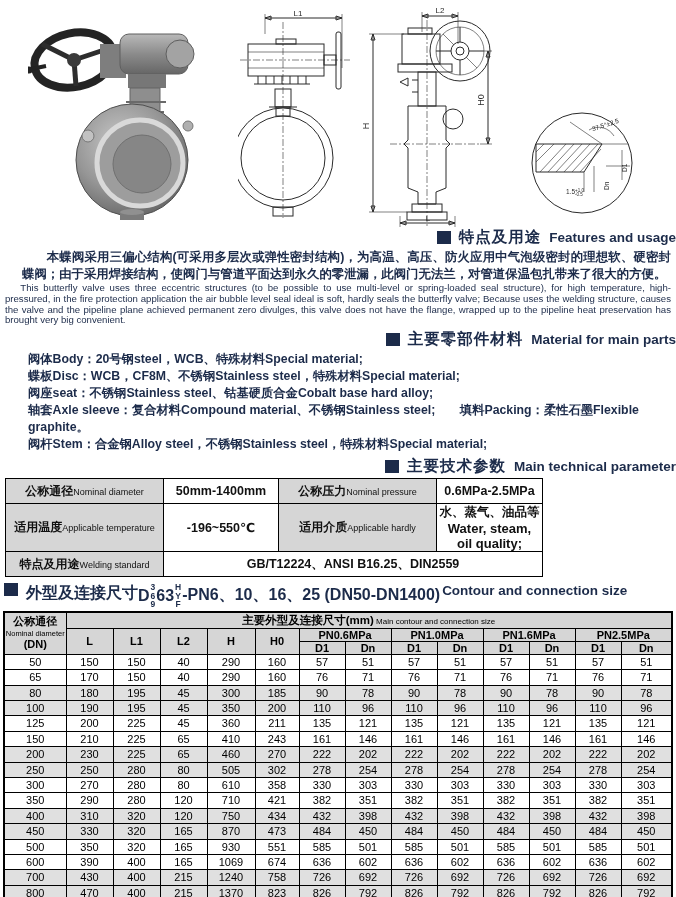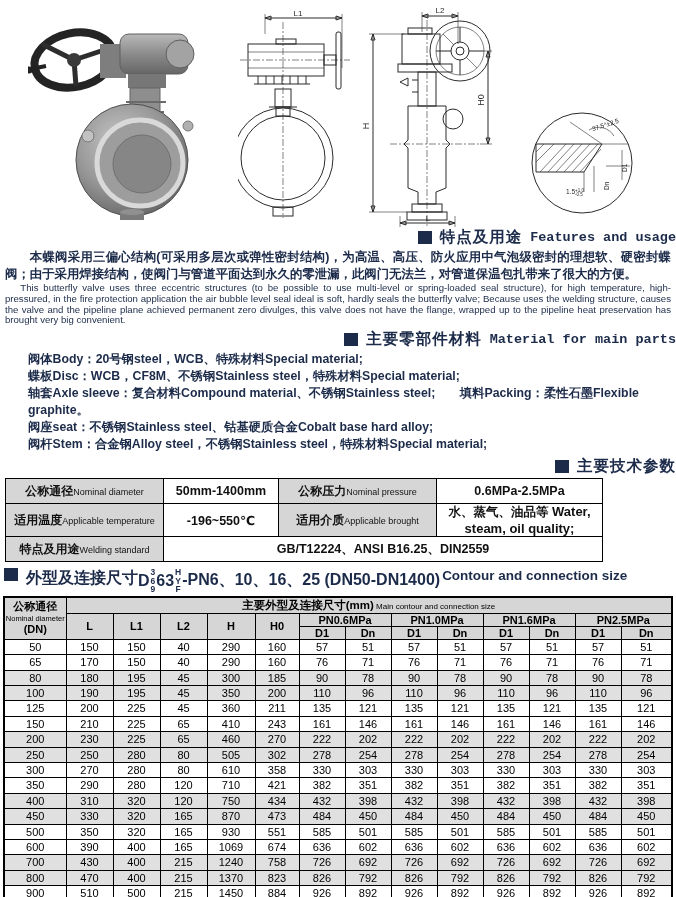--- a/index.html
+++ b/index.html
@@ -18,36 +18,36 @@
   .svg-detail { left:510px; top:110px; }
   .tech line, .tech path, .tech rect, .tech circle, .tech ellipse, .tech polygon, .tech polyline
       { stroke:#2b2b2b; fill:none; stroke-width:1; }
   .tech .thin { stroke-width:0.6; }
   .tech .cl   { stroke-dasharray:7 2 2 2; stroke-width:0.6; }
   .tech text  { fill:#2b2b2b; stroke:none; font-family:"Liberation Sans",sans-serif; }
   
   .heading { display:flex; align-items:center; margin:3px 0 1px 4px; white-space:nowrap;justify-content:flex-end; }
   .heading .sq { width:14px; height:13px; background:#1c2b4a; margin-right:8px; flex:none; }
   .heading .zh { font-size:15.5px; font-weight:bold; letter-spacing:1px; }
-  .heading .en { font-size:13.5px; font-weight:bold; margin-left:8px;font-family:Liberation Mono, monospace; }
+  .heading .en { font-size:13.5px; font-weight:bold; margin-left:8px; }
   
   .para-zh {
-    margin:1px 5px 0 5px; font-size:12.4px; font-weight:bold;
+    margin:1px 5px 0 22px; font-size:12.4px; font-weight:bold;
     line-height:16.5px; text-align:justify; text-indent:2em;
   }
   .para-en {
     margin:1px 5px 0 5px; font-size:9.6px; line-height:10.8px;
     text-align:justify; text-indent:1.6em;
   }
   
   .materials { margin:1px 5px 0 28px; }
   .materials .mline { font-size:12.3px; font-weight:bold; line-height:17px; white-space:pre-wrap; }
   
   table { border-collapse:collapse; }
-  .param-table { width:598px; margin:0 5px 0 5px; table-layout:fixed; color:#111; }
+  .param-table { width:538px; margin:0 5px 0 5px; table-layout:fixed; color:#111; }
   .param-table td { border:1.6px solid #000; height:25px; text-align:center; font-size:12px; padding:0 2px; }
   .param-table .lbl { background:#d6d6d6; font-weight:bold; }
   .param-table .lbl .sm { font-size:9px; font-weight:normal; }
   .param-table .val { font-weight:bold; font-size:12.5px; }
   .param-table .val .sm { font-size:13px; }
   
   .size-title { display:flex; align-items:flex-start; margin:6px 0 2px 4px; white-space:nowrap; }
   .size-title .sq { width:14px; height:13px; background:#1c2b4a; margin-right:8px; flex:none; }
   .size-title .zh { font-size:16px; font-weight:bold; }
   .size-title .model { font-size:16px; font-weight:bold; display:inline-flex; align-items:center; }
@@ -249,47 +249,48 @@
 <p class="para-en">This butterfly valve uses three eccentric structures (to be possible to use multi-level or spring-loaded seal structure), for high temperature, high-pressured, in the fire protection application the air bubble level seal ideal is soft, hardly seals the butterfly valve; Because uses the welding structure, causes the valve and the pipeline plane achieved permanent zero divulges, this valve does not have the flange, wrapped up to the pipeline heat preservation has brought very big convenient.</p>
 
 <div class="heading">
   <span class="sq"></span>
   <span class="zh">主要零部件材料</span>
   <span class="en">Material for main parts</span>
 </div>
 <div class="materials">
   <div class="mline">阀体Body：20号钢steel，WCB、特殊材料Special material;</div>
   <div class="mline">蝶板Disc：WCB，CF8M、不锈钢Stainless steel，特殊材料Special material;</div>
+  <div class="mline">阀座seat：不锈钢Stainless steel、钴基硬质合金Cobalt base hard alloy;</div>
   <div class="mline">轴套Axle sleeve：复合材料Compound material、不锈钢Stainless steel;　　填料Packing：柔性石墨Flexible graphite。</div>
-  <div class="mline">阀座seat：不锈钢Stainless steel、钴基硬质合金Cobalt base hard alloy;</div>
   <div class="mline">阀杆Stem：合金钢Alloy steel，不锈钢Stainless steel，特殊材料Special material;</div>
 </div>
 
 <div class="heading">
   <span class="sq"></span>
   <span class="zh">主要技术参数</span>
+  <span class="en">Main technical parameter</span>
 </div>
 <table class="param-table">
   <colgroup>
       <col style="width:158px">
       <col style="width:115px">
       <col style="width:158px">
       <col>
     </colgroup>
   <tbody>
       <tr>
     <td class="lbl"><span>公称通径</span><span class="sm">Nominal diameter</span></td>
     <td class="val">50mm-1400mm</td>
     <td class="lbl"><span>公称压力</span><span class="sm">Nominal pressure</span></td>
     <td class="val">0.6MPa-2.5MPa</td>
   </tr>
   <tr>
     <td class="lbl"><span>适用温度</span><span class="sm">Applicable temperature</span></td>
     <td class="val">-196~550℃</td>
-    <td class="lbl"><span>适用介质</span><span class="sm">Applicable brought</span></td>
+    <td class="lbl"><span>适用介质</span><span class="sm">Applicable hardly</span></td>
     <td class="val"><span>水、蒸气、油品等</span><span class="sm"> Water, steam, oil quality;</span></td>
   </tr>
   <tr>
     <td class="lbl"><span>特点及用途</span><span class="sm">Welding standard</span></td>
     <td class="val" colspan="3">GB/T12224、ANSI B16.25、DIN2559</td>
   </tr>
 </tbody>
   </table>
 
 <div class="size-title">

